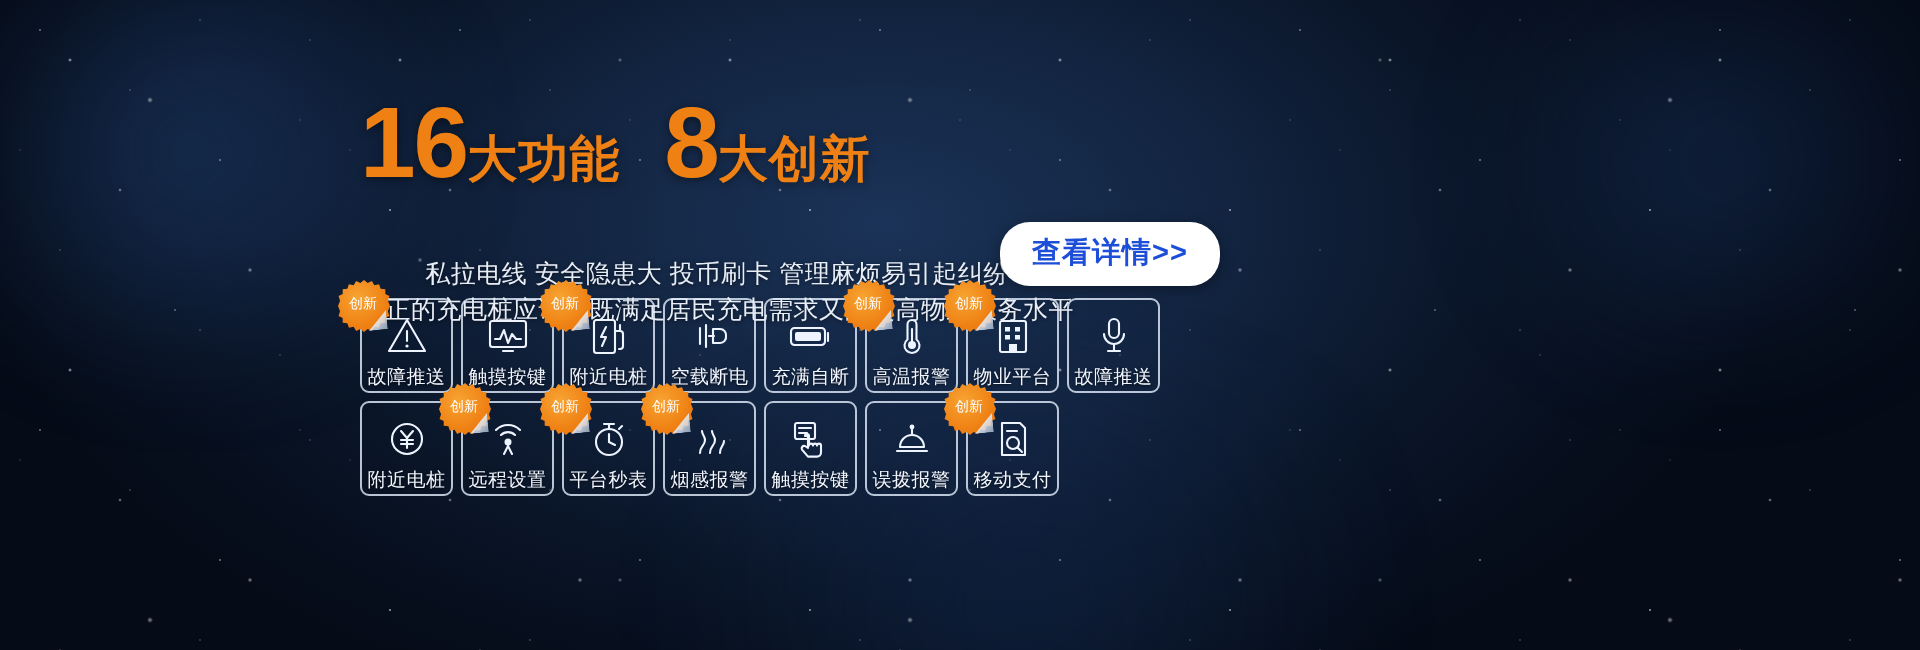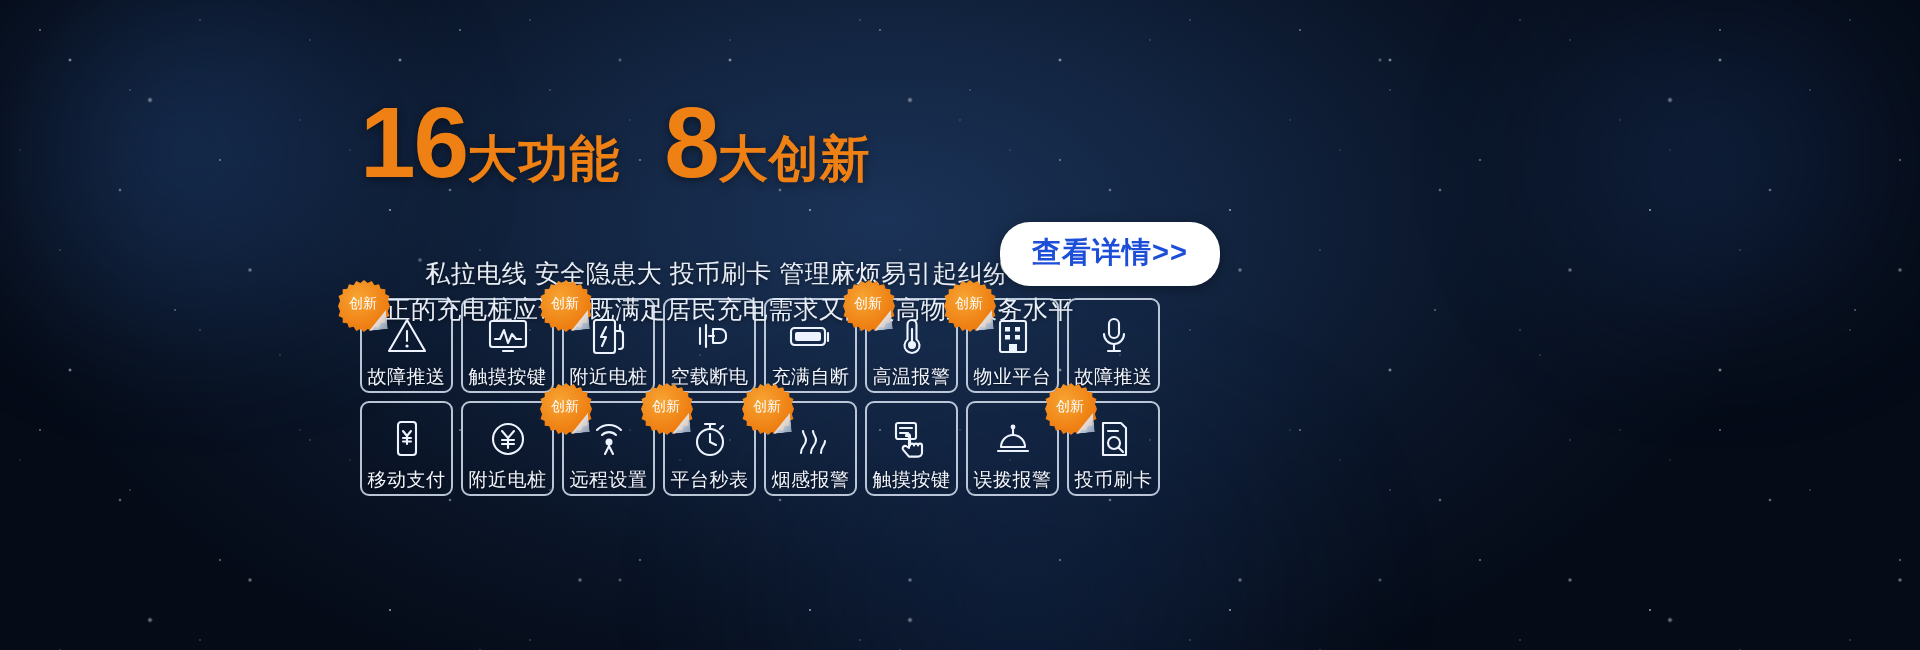--- a/index.html
+++ b/index.html
@@ -328,32 +328,20 @@
                 <line stroke="#eef4ff" stroke-width="2.1" fill="none" stroke-linecap="round" stroke-linejoin="round" x1="16" y1="29" x2="16" y2="35"></line>
                 <line stroke="#eef4ff" stroke-width="2.1" fill="none" stroke-linecap="round" stroke-linejoin="round" x1="10" y1="36" x2="22" y2="36"></line>
               </svg>
             </div>
             <div class="lbl">故障推送</div>
           </div>
         </div>
       <div class="row">
           <div class="tile">
             <div class="ico">
-              <svg width="32" height="42" viewBox="0 0 32 42">
-                <rect stroke="#eef4ff" stroke-width="2.1" fill="none" stroke-linecap="round" stroke-linejoin="round" x="7" y="4" width="18" height="33" rx="3"></rect>
-                <polyline stroke="#eef4ff" stroke-width="2.1" fill="none" stroke-linecap="round" stroke-linejoin="round" points="12,13 16,18 20,13"></polyline>
-                <line stroke="#eef4ff" stroke-width="2.1" fill="none" stroke-linecap="round" stroke-linejoin="round" x1="16" y1="18" x2="16" y2="26"></line>
-                <line stroke="#eef4ff" stroke-width="2.1" fill="none" stroke-linecap="round" stroke-linejoin="round" x1="12" y1="20" x2="20" y2="20"></line>
-                <line stroke="#eef4ff" stroke-width="2.1" fill="none" stroke-linecap="round" stroke-linejoin="round" x1="12" y1="23.5" x2="20" y2="23.5"></line>
-              </svg>
-            </div>
-            <div class="lbl">移动支付</div>
-          </div>
-          <div class="tile">
-            <div class="ico">
               <svg width="40" height="40" viewBox="0 0 40 40">
                 <circle stroke="#eef4ff" stroke-width="2.1" fill="none" stroke-linecap="round" stroke-linejoin="round" cx="20" cy="20" r="15"></circle>
                 <polyline stroke="#eef4ff" stroke-width="2.1" fill="none" stroke-linecap="round" stroke-linejoin="round" points="14,12 20,19 26,12"></polyline>
                 <line stroke="#eef4ff" stroke-width="2.1" fill="none" stroke-linecap="round" stroke-linejoin="round" x1="20" y1="19" x2="20" y2="29"></line>
                 <line stroke="#eef4ff" stroke-width="2.1" fill="none" stroke-linecap="round" stroke-linejoin="round" x1="14" y1="21" x2="26" y2="21"></line>
                 <line stroke="#eef4ff" stroke-width="2.1" fill="none" stroke-linecap="round" stroke-linejoin="round" x1="14" y1="25" x2="26" y2="25"></line>
               </svg>
             </div>
             <div class="lbl">附近电桩</div>
           </div>
@@ -436,19 +424,19 @@
               <div class="fold"></div>
             </div>
             <div class="ico">
               <svg width="38" height="42" viewBox="0 0 38 42">
                 <path stroke="#eef4ff" stroke-width="2.1" fill="none" stroke-linecap="round" stroke-linejoin="round" d="M8 5 h18 l5 5 v27 H8 z"></path>
                 <line stroke="#eef4ff" stroke-width="2.1" fill="none" stroke-linecap="round" stroke-linejoin="round" x1="13" y1="13" x2="23" y2="13"></line>
                 <circle stroke="#eef4ff" stroke-width="2.1" fill="none" stroke-linecap="round" stroke-linejoin="round" cx="19" cy="25" r="6"></circle>
                 <line stroke="#eef4ff" stroke-width="2.1" fill="none" stroke-linecap="round" stroke-linejoin="round" x1="23.5" y1="29.5" x2="28" y2="34"></line>
               </svg>
             </div>
-            <div class="lbl">投币刷卡</div>
+            <div class="lbl">移动支付</div>
           </div>
         </div>
     </div>
 
   </div>
 </div>
 
 </body></html>

